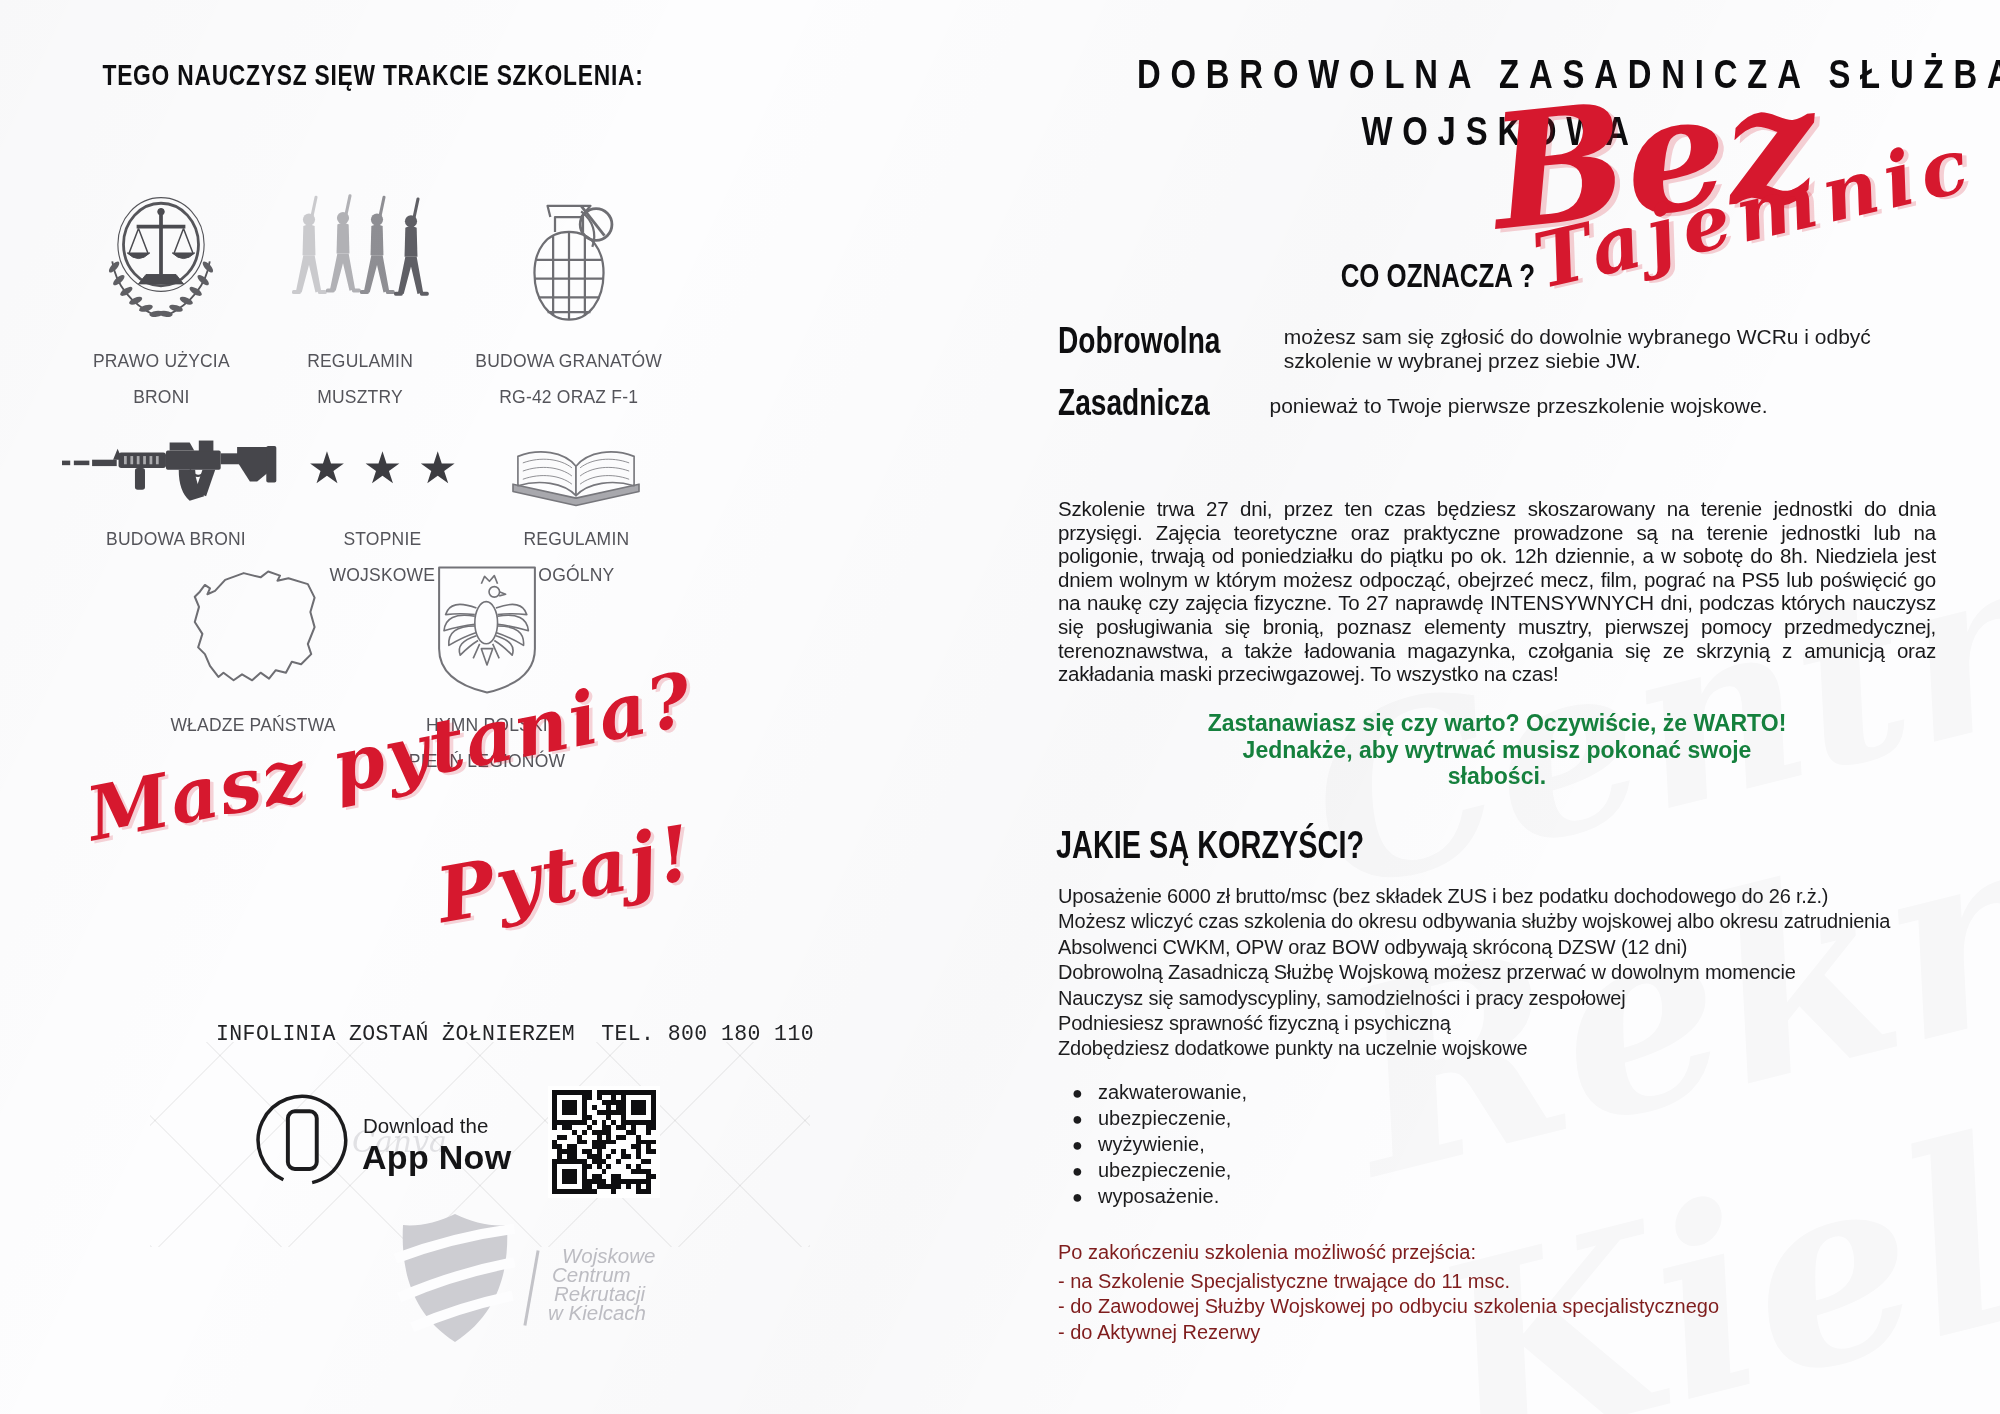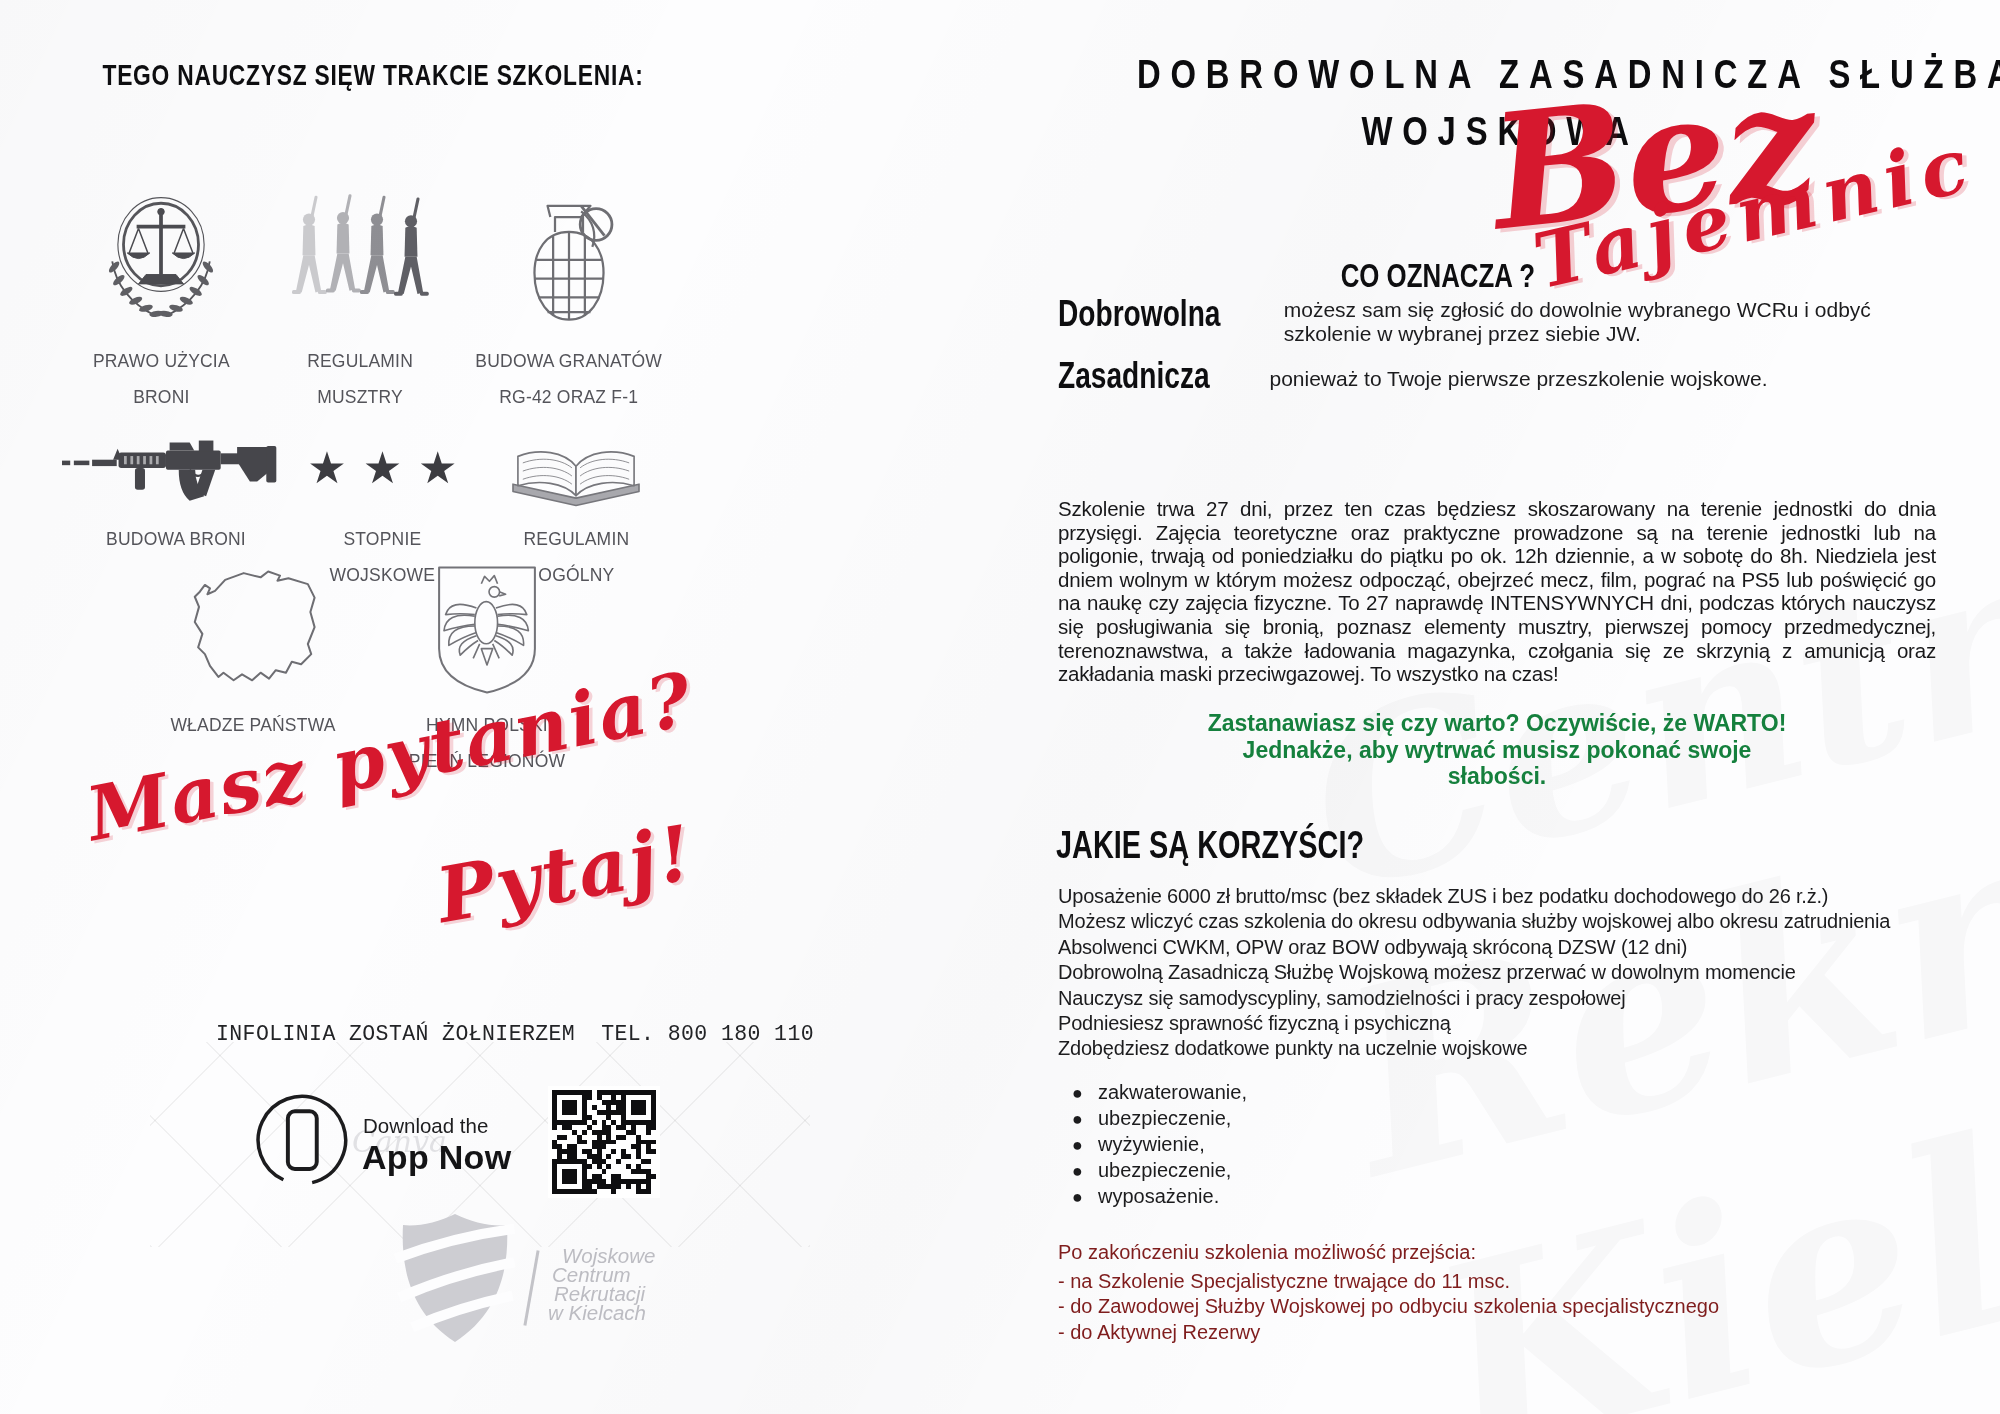--- a/index.html
+++ b/index.html
@@ -61,21 +61,21 @@
            font-weight:800;color:#0c0c0e;z-index:1;}
   .r-title .t1,.r-title .t2{display:inline-block;transform:scaleX(0.82);transform-origin:center;
            font-size:40px;letter-spacing:12px;white-space:nowrap;}
   .r-title .t2{margin-top:12px;}
   .bez{left:1492px;top:64px;font-size:158px;transform:rotate(-6deg);z-index:2;
        text-shadow:5px 4px 0 rgba(214,24,46,0.2);}
   .tajemnic{left:1530px;top:168px;font-size:76px;transform:rotate(-13deg);letter-spacing:8px;z-index:2;
        text-shadow:4px 3px 0 rgba(214,24,46,0.2);}
   .co-heading{position:absolute;left:1058px;top:256px;width:760px;text-align:center;
               font-size:34px;font-weight:800;color:#0e0e10;}
-  .defs{position:absolute;left:1058px;top:293px;width:900px;}
+  .defs{position:absolute;left:1058px;top:320px;width:900px;}
   .def-row{display:flex;align-items:flex-start;margin-bottom:9px;}
   .term{font-size:37px;font-weight:800;color:#0e0e10;}
   .def-desc{font-size:21px;line-height:24px;color:#1c1c1e;margin-left:12px;}
   .def-row:nth-child(1) .def-desc{width:700px;margin-top:5px;}
   .def-row:nth-child(2) .def-desc{margin-top:12px;}
   .def-row:nth-child(3) .def-desc{margin-top:12px;}
   .para{position:absolute;left:1058px;top:497px;width:878px;font-size:20.5px;line-height:23.6px;
         text-align:justify;color:#18181a;letter-spacing:-0.2px;}
   .motiv{position:absolute;left:1058px;top:710px;width:878px;text-align:center;
          font-weight:700;font-size:23px;line-height:26.5px;color:#15803d;}

